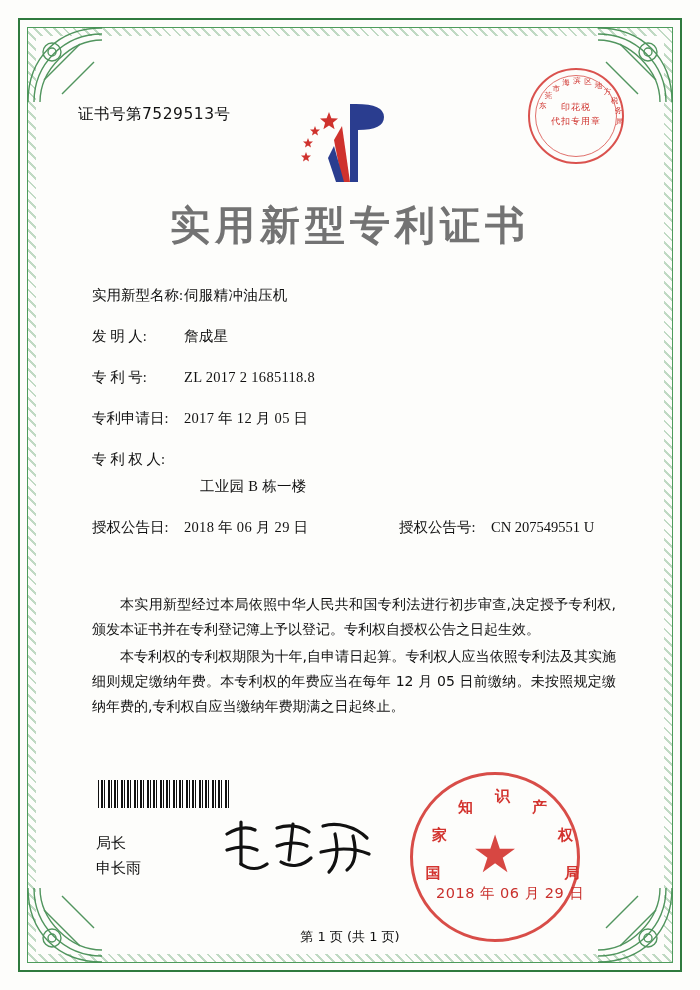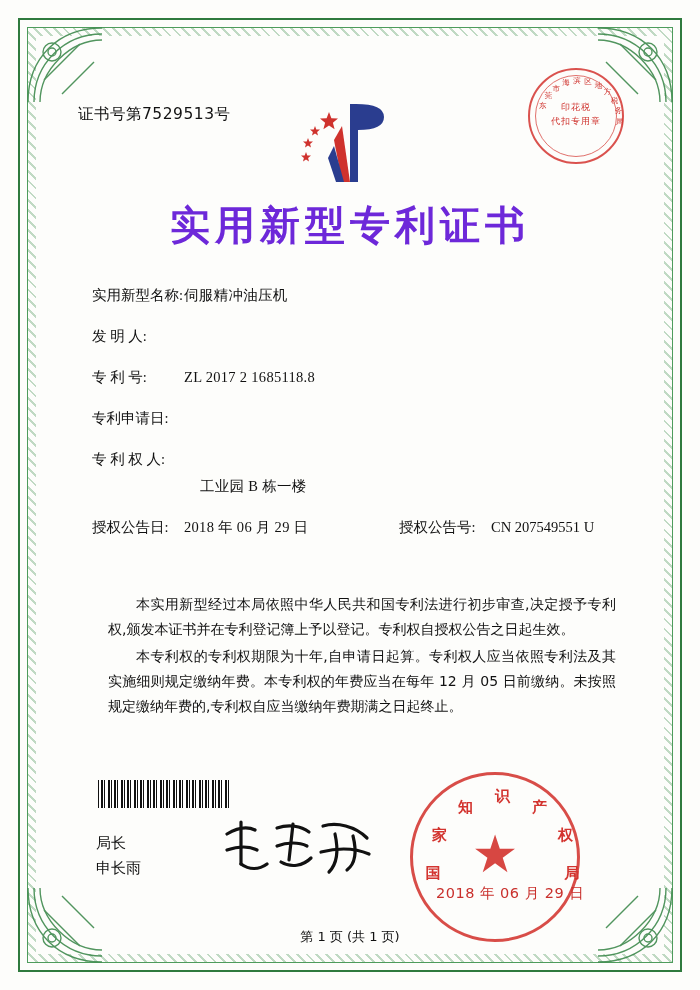--- a/index.html
+++ b/index.html
@@ -116,21 +116,21 @@
     line-height: 14px;
     letter-spacing: 1px;
   }
   .title {
     position: absolute;
     left: 0; right: 0; top: 198px;
     text-align: center;
     font-size: 40px;
     font-weight: bold;
     letter-spacing: 5px;
-    color: #6d28d9;
+    color: #737373;
     font-family: "DejaVu Sans", sans-serif;
   }
 
   
   .fields {
     position: absolute;
     left: 92px; top: 286px;
     width: 520px;
     font-size: 14.5px;
     color: #111;
@@ -167,21 +167,21 @@
     position: absolute;
     left: 92px; top: 592px;
     width: 524px;
     font-size: 14px;
     line-height: 25px;
     color: #111;
     text-align: justify;
     font-family: "DejaVu Sans", sans-serif;
   }
   .body p {
-    margin: 0 0 2px 16px;
+    margin: 0 0 2px 0;
     text-indent: 28px;
   }
 
   
   .barcode {
     position: absolute;
     left: 98px; top: 780px;
     width: 132px; height: 28px;
     background:
       repeating-linear-gradient(90deg,
@@ -348,27 +348,29 @@
 
   <div class="title">实用新型专利证书</div>
 
   <div class="fields">
     <div class="row">
       <div class="label">实用新型名称:</div>
       <div class="value">伺服精冲油压机</div>
     </div>
     <div class="row">
       <div class="label">发 明 人:</div>
+      <div class="value">詹成星</div>
     </div>
     <div class="row">
       <div class="label">专 利 号:</div>
       <div class="value">ZL 2017 2 1685118.8</div>
     </div>
     <div class="row">
       <div class="label">专利申请日:</div>
+      <div class="value">2017 年 12 月 05 日</div>
     </div>
     <div class="row">
       <div class="label">专 利 权 人:</div>
     </div>
     <div class="subline">工业园 B 栋一楼</div>
     <div class="row two">
       <div class="label">授权公告日:</div>
       <div class="value">2018 年 06 月 29 日</div>
       <div class="label2">授权公告号:</div>
       <div class="value2">CN 207549551 U</div>

